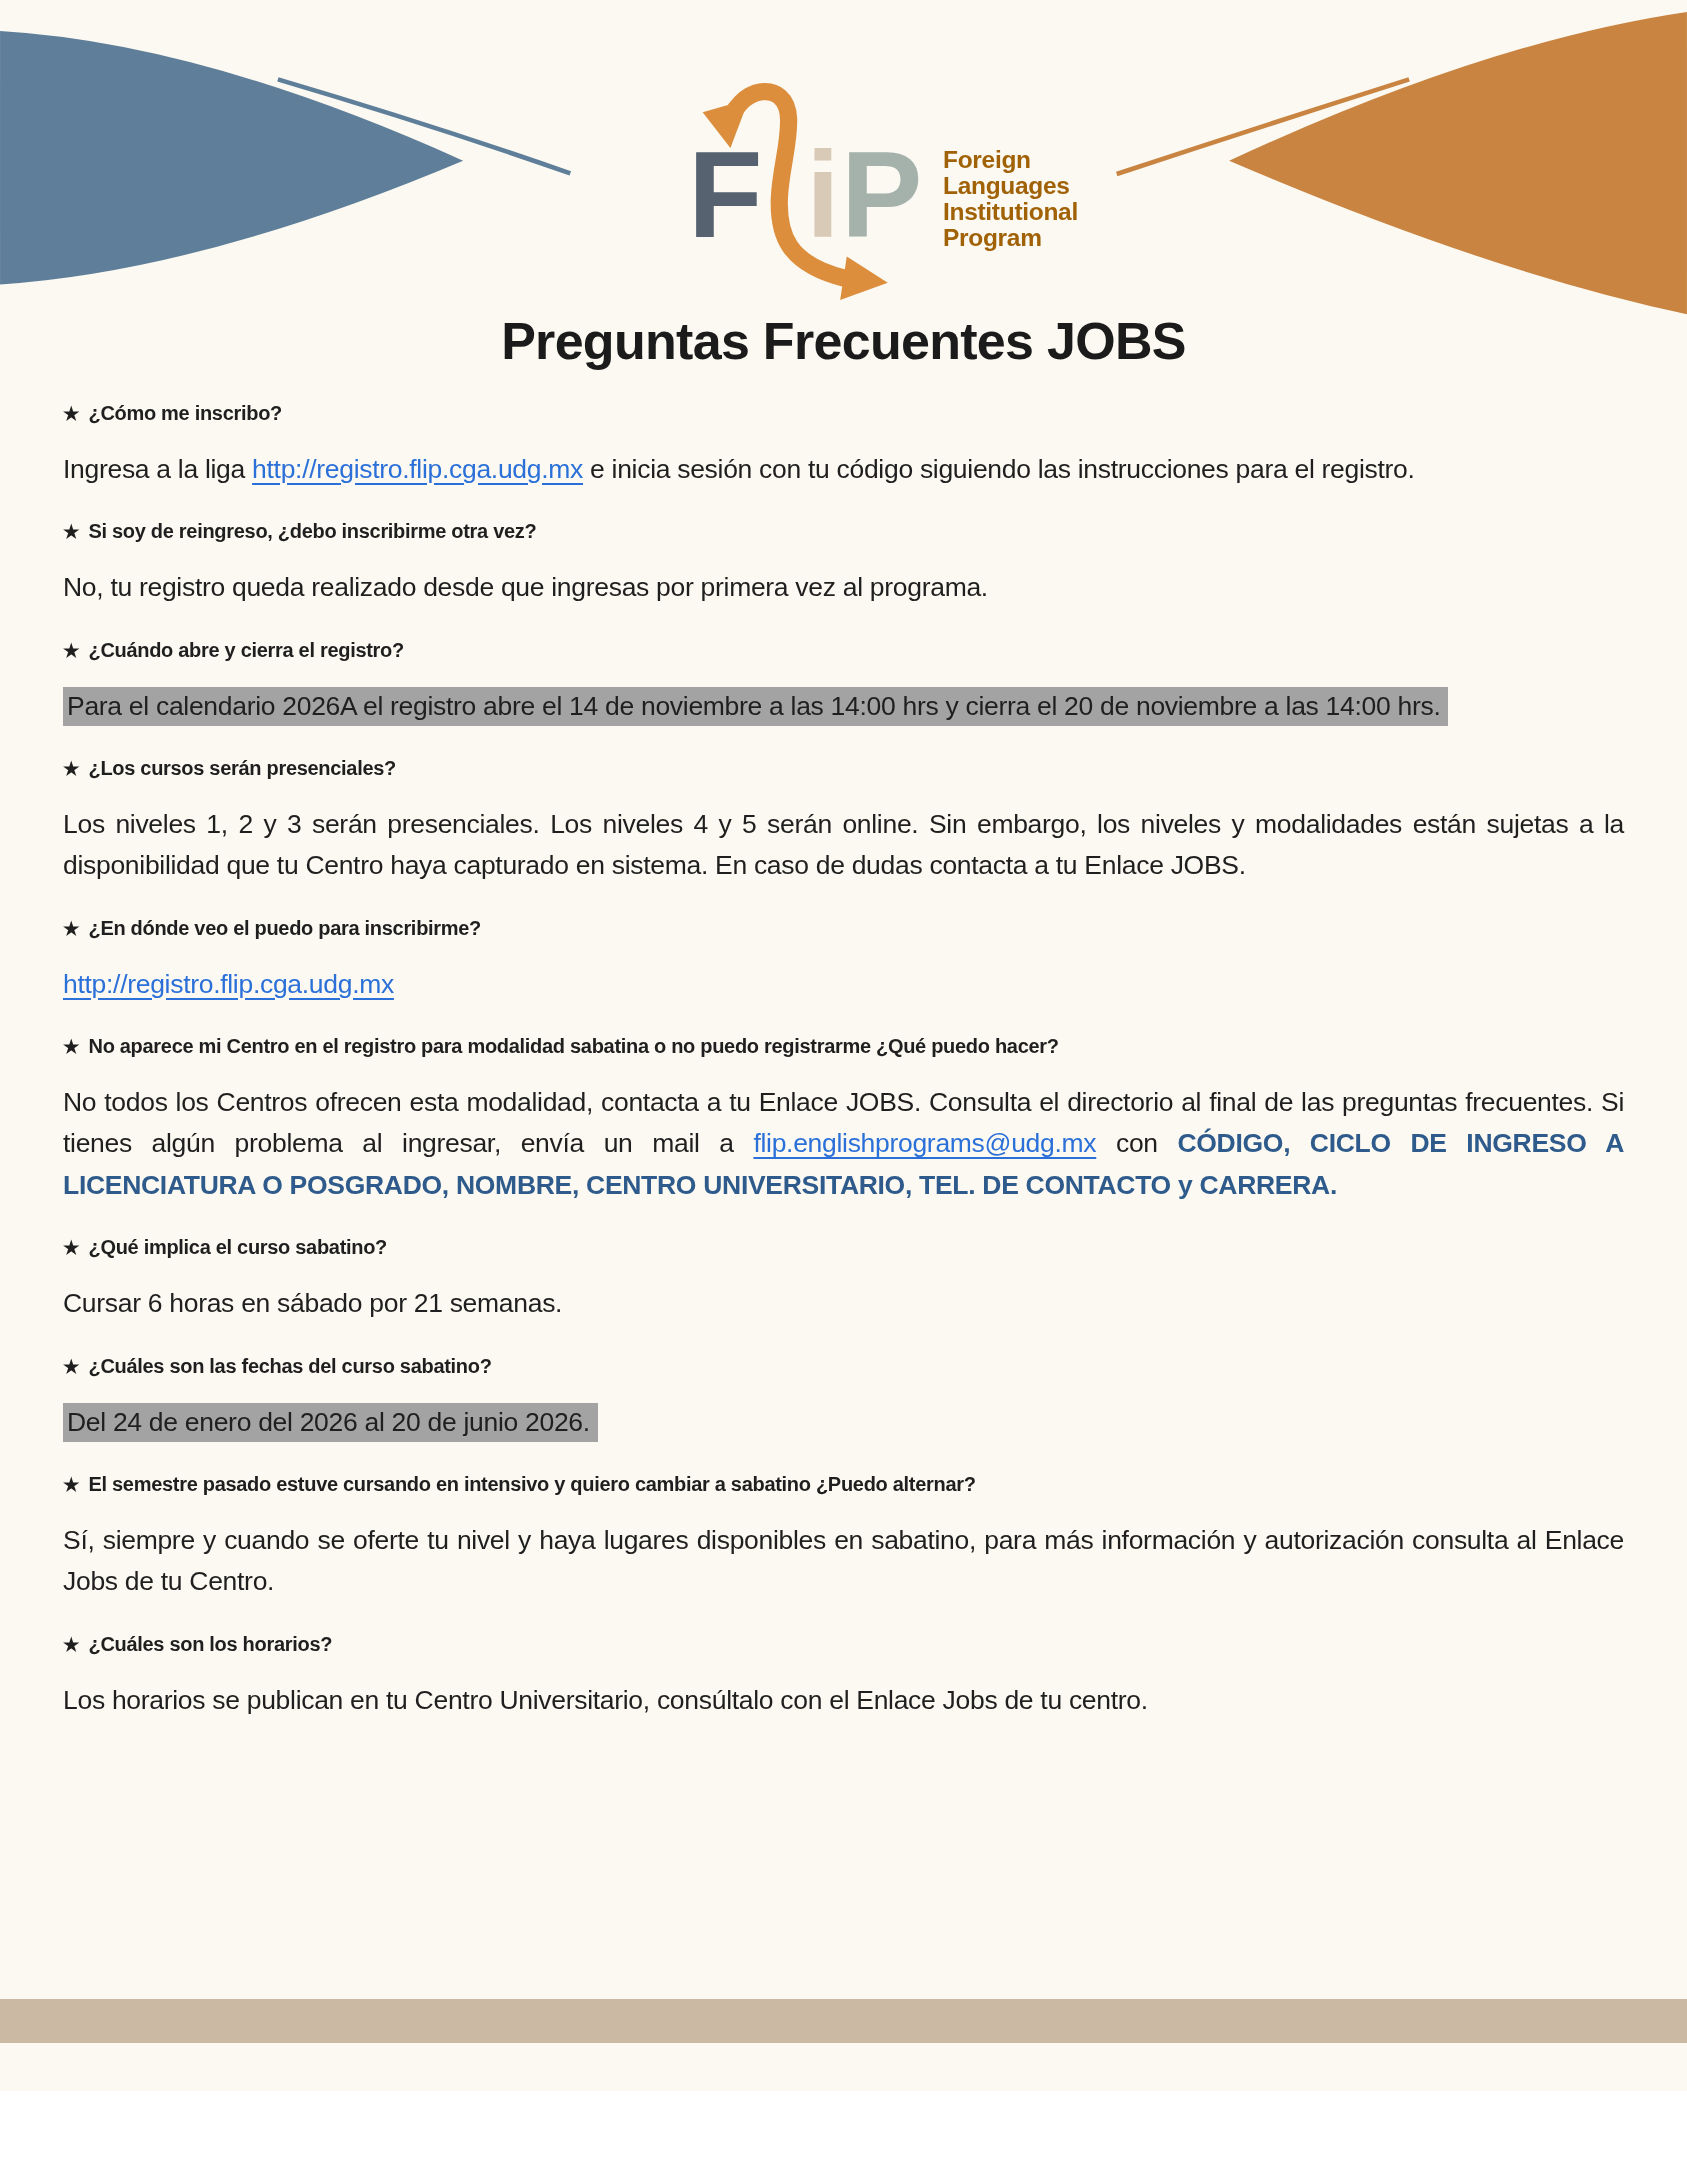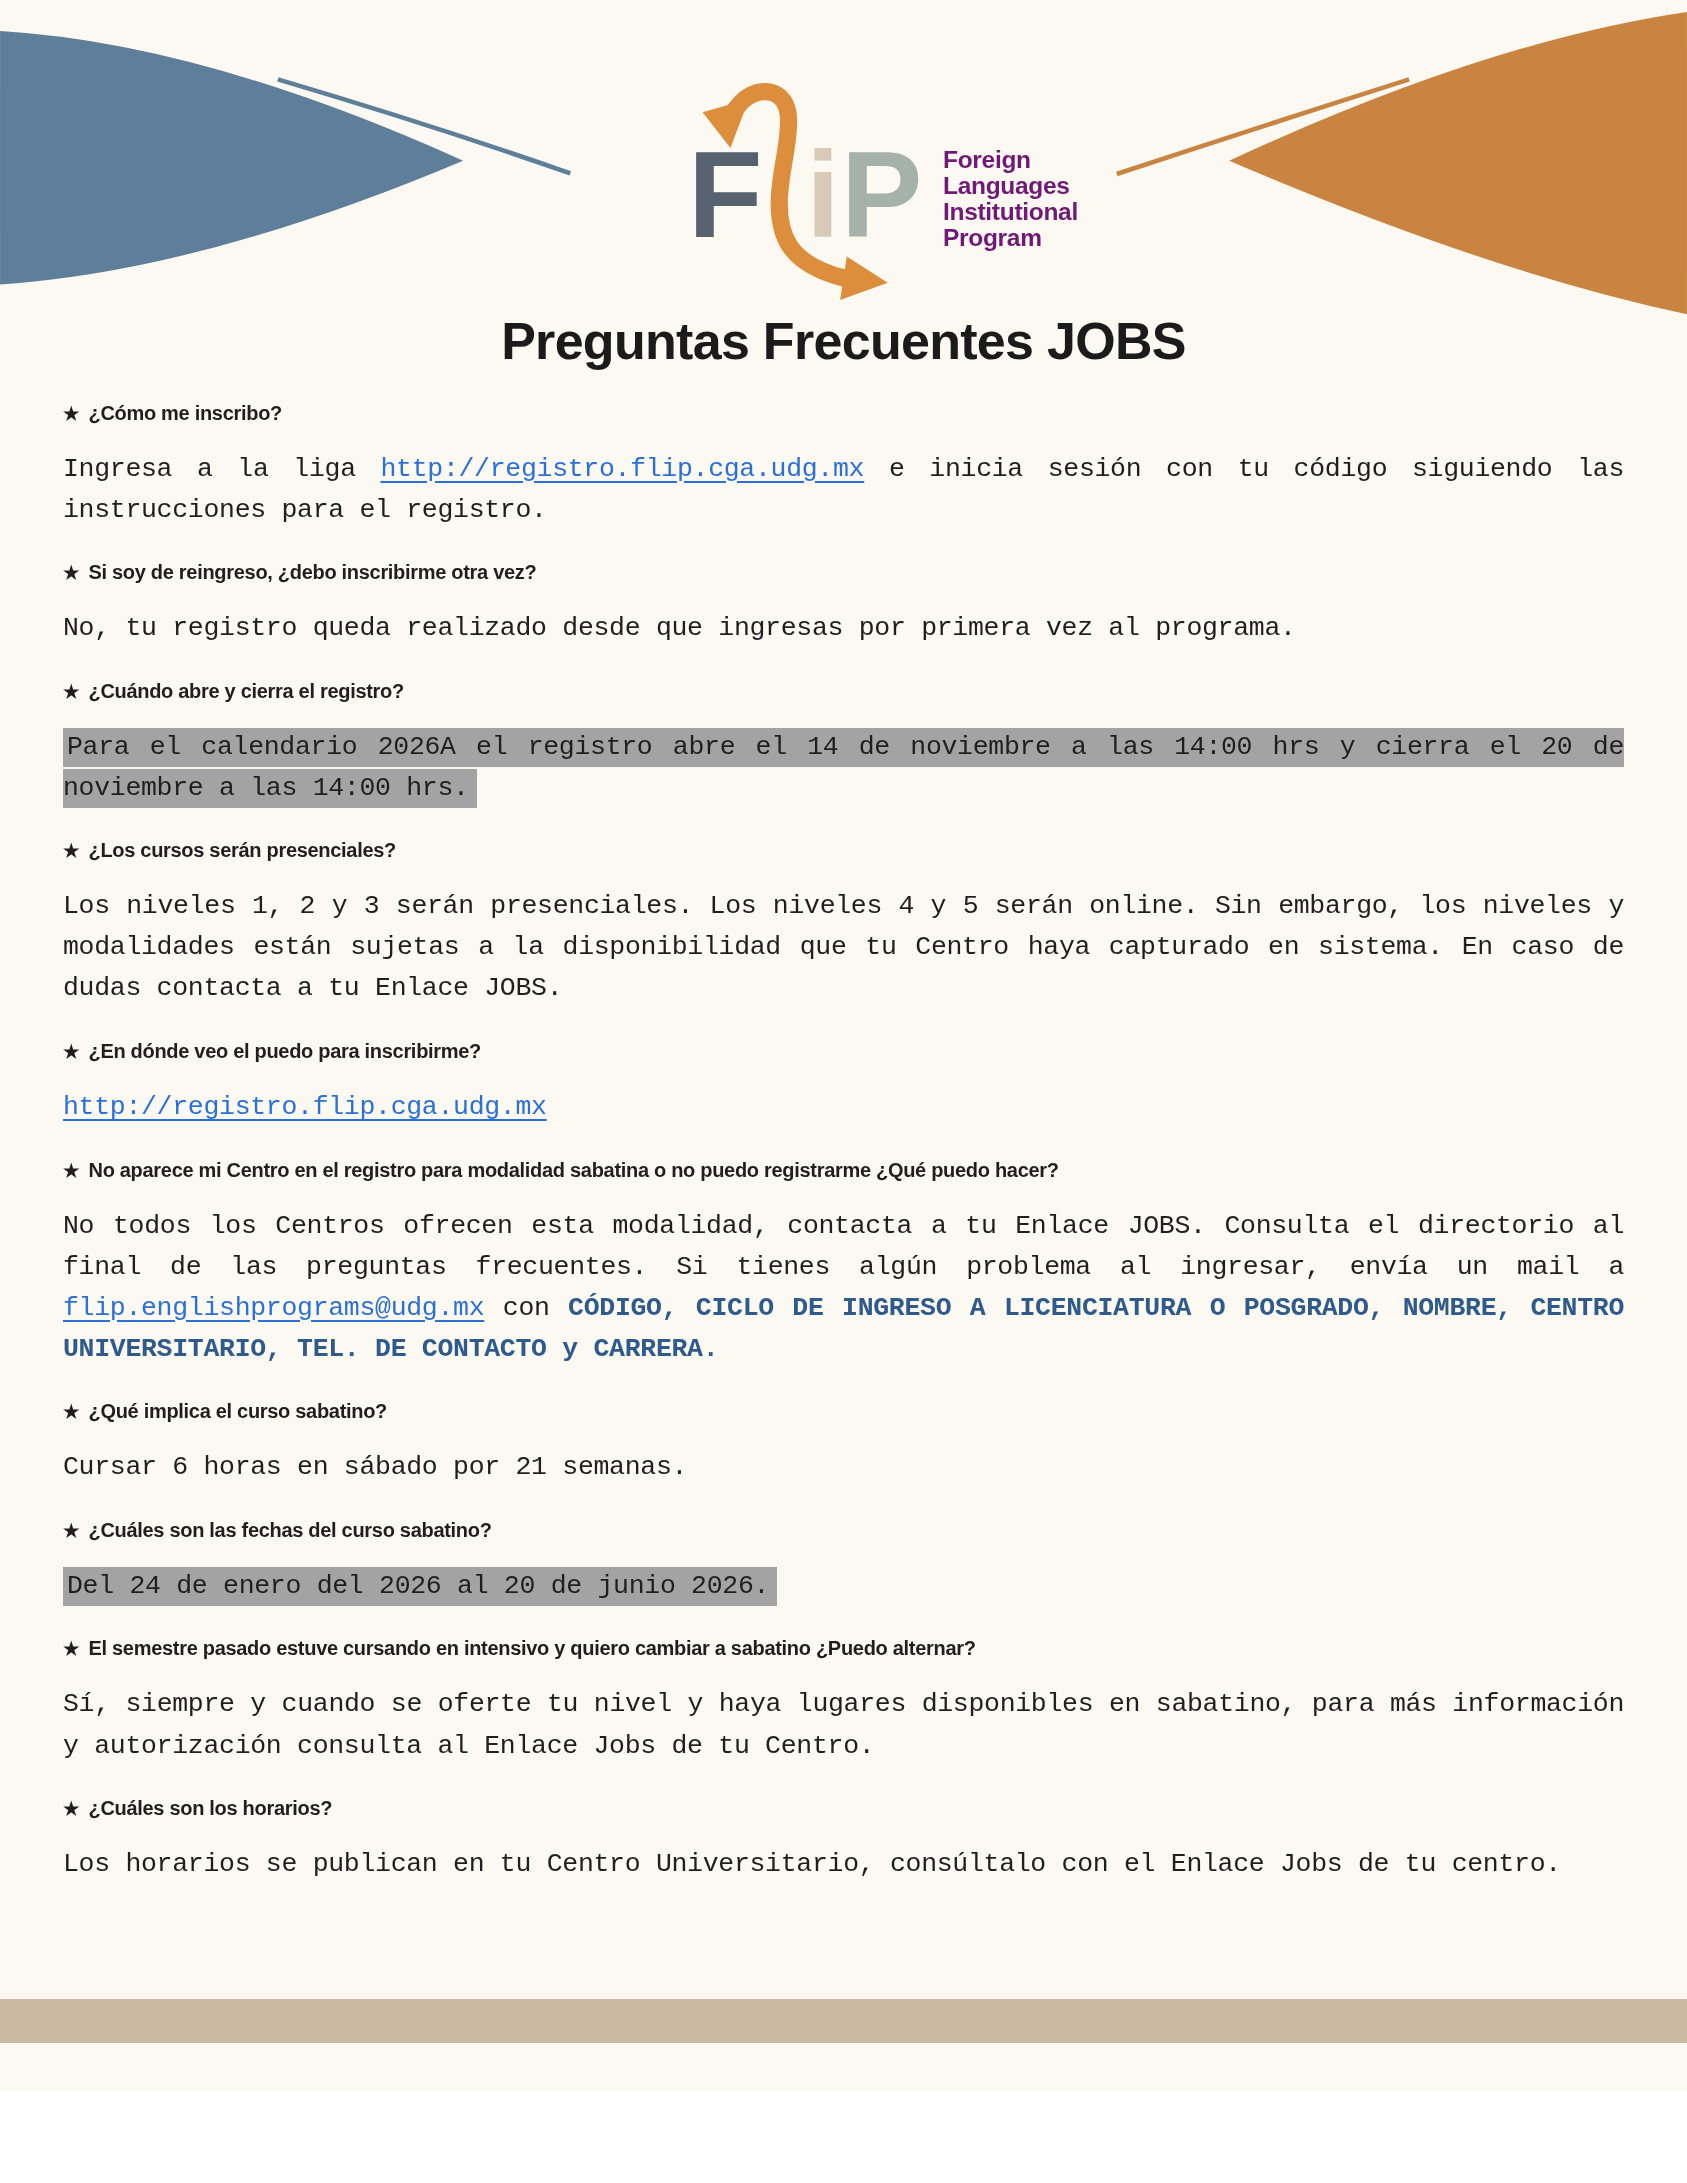--- a/index.html
+++ b/index.html
@@ -31,21 +31,21 @@
   .doc-title {
     font-size:52px; font-weight:700; text-align:center;
     letter-spacing:-0.7px; margin:0 0 20px 0; color:#1b1b1b;
   }
   .q {
     font-size:20px; font-weight:700; line-height:1.55;
     letter-spacing:-0.3px; margin:26.5px 0 0 0;
   }
   .a {
     font-size:26.5px; font-weight:400; line-height:1.55;
-    letter-spacing:-0.3px; margin:20px 0 0 0; text-align:justify;font-family:Liberation Mono, monospace;
+    letter-spacing:-0.3px; margin:20px 0 0 0; text-align:justify;
   }
   .star { margin-right:9.3px; font-size:0.92em; }
   .hl { background:#a3a3a3; padding:4px 8px 5.3px 4px; }
   a.link, .link {
     color:#2B70D9; text-decoration:underline;
     text-decoration-color:#2B70D9; text-underline-offset:4.6px;
     cursor:pointer;
   }
   .boldblue { color:#2E5B8C; font-weight:700; }
 
@@ -69,21 +69,21 @@
 
   <div class="logo">
     <span class="logo-letter logo-f" style="color:#566270">F</span>
     <span class="logo-letter logo-i" style="color:#D9CAB7">i</span>
     <span class="logo-letter logo-p" style="color:#A4B2AB">P</span>
     <svg class="logo-arrow" width="225" height="238" viewBox="0 0 340 360">
       <path d="M58,95 C75,28 150,18 152,80 C153,120 140,155 138,200 C136,255 150,300 240,322" stroke="#DC8E3D" stroke-width="26" fill="none"></path>
       <polygon points="22,70 92,50 64,124" fill="#DC8E3D"></polygon>
       <polygon points="230,354 240,288 302,328" fill="#DC8E3D"></polygon>
     </svg>
-    <div class="logo-tagline" style="color:#701a75">
+    <div class="logo-tagline" style="color:#a16207">
       <div>Foreign</div>
       <div>Languages</div>
       <div>Institutional</div>
       <div>Program</div>
     </div>
   </div>
 
   <div class="content">
     <h1 class="doc-title">Preguntas Frecuentes JOBS</h1>
 

